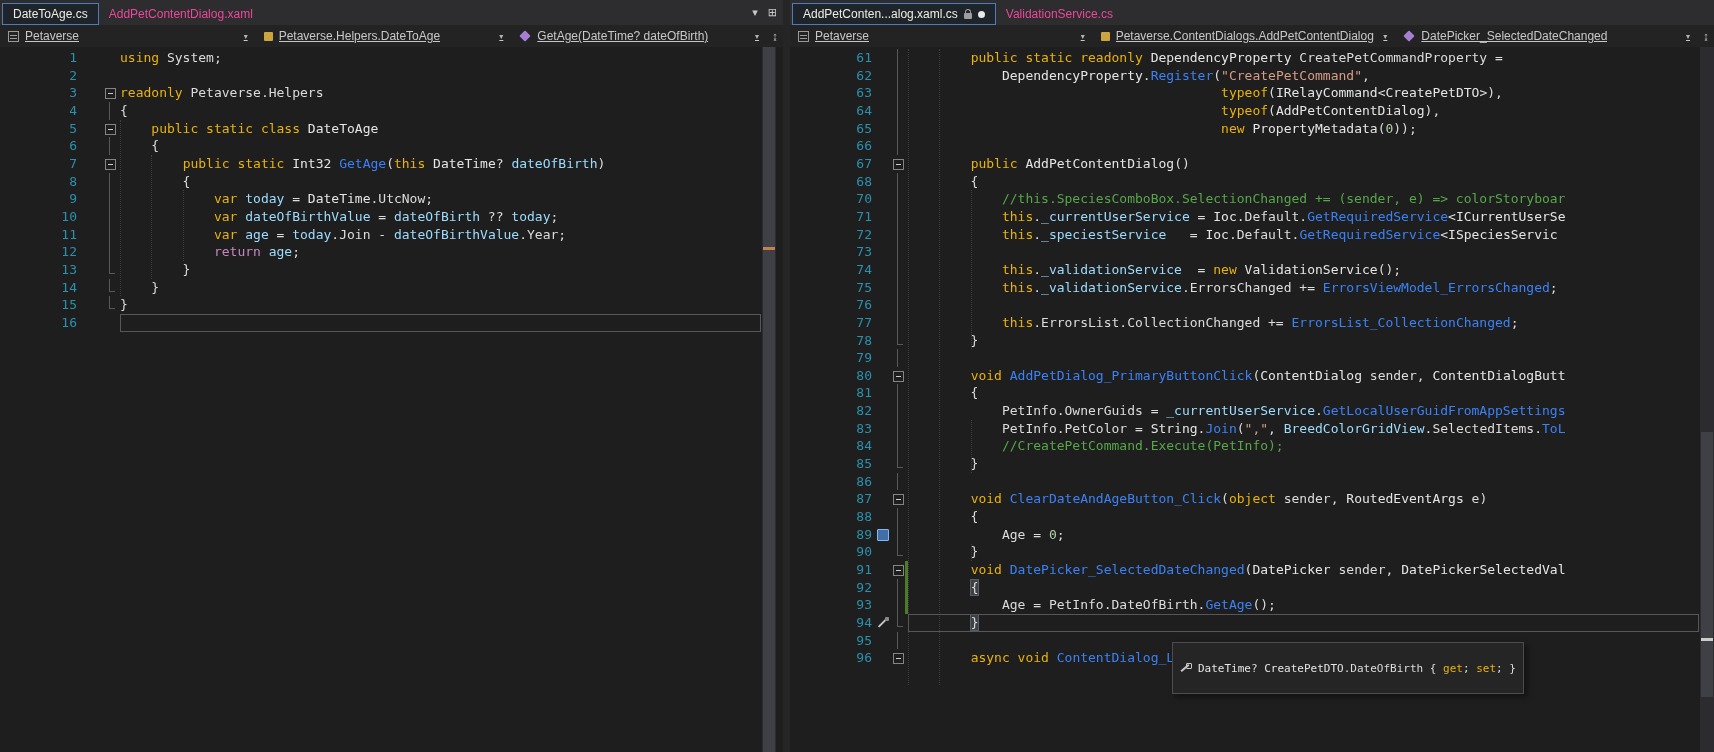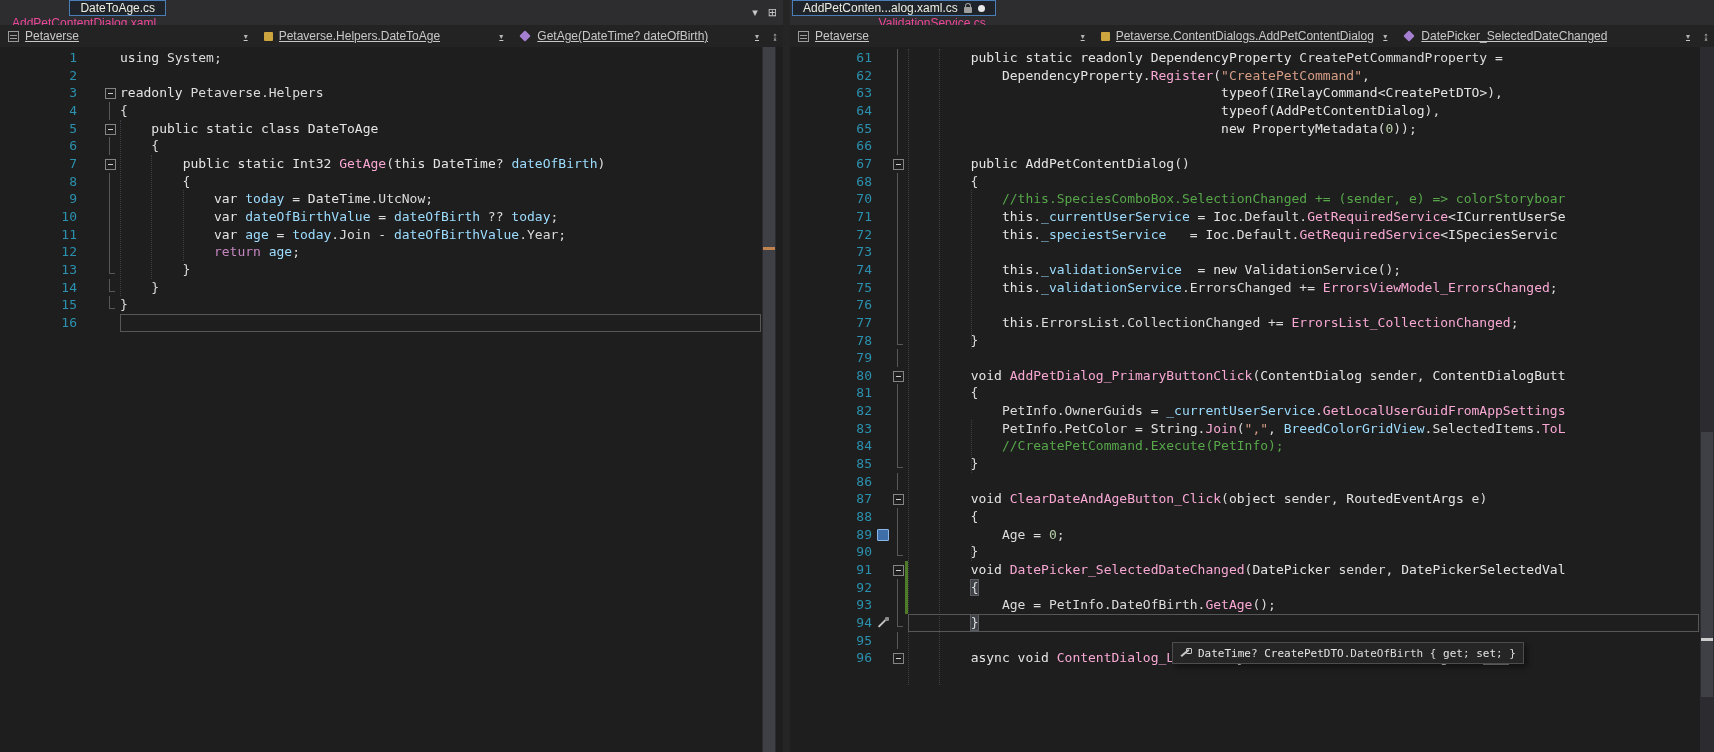--- a/index.html
+++ b/index.html
@@ -7,21 +7,21 @@
        font-family:"Liberation Sans",sans-serif;-webkit-font-smoothing:antialiased;}
 
   .pane{position:absolute;top:0;height:752px;}
   #pane-left{left:0;width:783px;}
   #pane-right{left:790px;width:924px;}
   .splitter{position:absolute;left:783px;top:0;width:7px;height:752px;background:#252526;}
 
   
   .tabstrip{position:absolute;top:0;left:0;right:0;height:25px;background:#2D2D30;
             display:flex;align-items:flex-end;padding:0 0 0 2px;box-sizing:border-box;}
-  .tab-group{display:flex;align-items:flex-end;height:25px;flex-direction:column;}
+  .tab-group{display:flex;align-items:flex-end;height:25px;}
   .tab{height:22px;box-sizing:border-box;display:flex;align-items:center;gap:6px;
        padding:0 10px;font-size:12px;color:#ec4899;background:#2D2D30;white-space:nowrap;}
   .tab.active{background:#1F242B;border:1px solid #4B7DB8;color:#EDEDDF;}
   .dot{width:7px;height:7px;border-radius:50%;background:#E8E8E8;flex:none;}
   .lock{width:8px;height:6px;background:#9E9E9E;border-radius:1px;position:relative;margin-top:4px;flex:none;}
   .lock::before{content:"";position:absolute;top:-4px;left:1px;width:4px;height:4px;
                 border:1px solid #9E9E9E;border-bottom:none;border-radius:3px 3px 0 0;}
   .strip-icons{position:absolute;right:6px;top:6px;display:flex;gap:10px;color:#C8C8C8;font-size:11px;line-height:13px;}
 
   
@@ -50,21 +50,21 @@
   #pane-right .g-num{width:82px;}
   .g-sp{flex:none;}
   #pane-left  .g-sp{width:10px;}
   #pane-right .g-sp{width:3px;}
   .g-ic{width:16px;flex:none;position:relative;}
   .g-fold{width:14px;flex:none;position:relative;}
   .g-chg{width:3px;flex:none;}
   .g-chg.changed{background:#4E7B27;}
   .code-text{flex:1;min-width:0;white-space:pre;color:#DCDCDC;position:relative;overflow:hidden;}
 
-  .tok-kw{color:#e5e5e5}.tok-ctrl{color:#C586C0}.tok-type{color:#e5e5e5}.tok-m{color:#f9a8d4}
+  .tok-kw{color:#eab308}.tok-ctrl{color:#C586C0}.tok-type{color:#e5e5e5}.tok-m{color:#3b82f6}
   .tok-v{color:#9CDCFE}.tok-str{color:#D69D85}.tok-c{color:#57A64A}.tok-n{color:#B5CEA8}
   .tok-t{color:#DCDCDC}
   .tok-bh{background:#3E4247;box-shadow:0 0 0 1px #5A5E63;color:#DCDCDC;}
   .tok-fold{border:1px solid #8A8A8A;color:#D0D0D0;font-size:10px;line-height:11px;
             padding:0 3px;margin-left:4px;display:inline-block;vertical-align:middle;background:#2A2A2A;}
 
   .cur-box{position:absolute;left:0;top:0;right:1px;bottom:0;border:1px solid #575757;pointer-events:none;}
 
   .fold-box{position:absolute;left:2px;top:4px;width:9px;height:9px;border:1px solid #848484;
             background:#1E1E1E;box-sizing:content-box;}
@@ -84,21 +84,21 @@
 
   
   .vscroll{position:absolute;top:0;bottom:0;width:14px;background:#2B2B30;}
   #pane-left  .vscroll{left:762px;top:0;}
   #pane-right .vscroll{right:0;}
   .vthumb{position:absolute;left:1px;right:1px;background:#3F3F46;}
   .sb-marker{position:absolute;left:1px;right:1px;height:3px;}
 
   
   .tooltip{position:absolute;left:1172px;top:642px;height:20px;background:#252526;
-           border:1px solid #4D4D50;display:flex;align-items:center;gap:6px;padding:0 7px;
+           border:1px solid #4D4D50;display:flex;align-items:center;gap:6px;padding:15px 7px;
            box-shadow:3px 3px 6px rgba(0,0,0,.45);z-index:20;
            font-family:"DejaVu Sans Mono","Liberation Mono",monospace;font-size:11px;white-space:pre;}
   .wrench{position:relative;width:12px;height:12px;flex:none;}
   .wrench::before{content:"";position:absolute;left:0;top:5px;width:10px;height:2px;
                   background:#C8C8C8;transform:rotate(-40deg);}
   .wrench::after{content:"";position:absolute;right:0;top:1px;width:4px;height:4px;
                  border:1px solid #C8C8C8;border-radius:1px;}
 </style>
 </head>
 <body>

